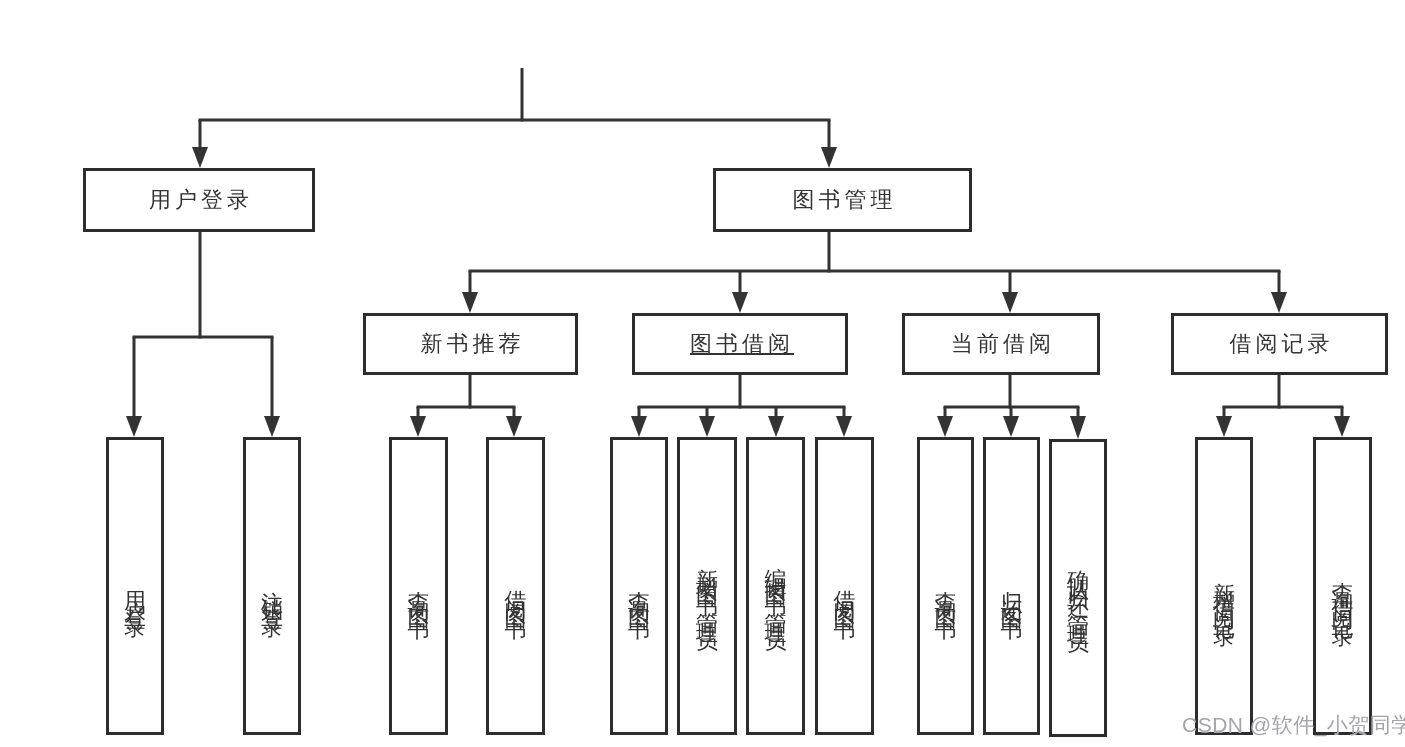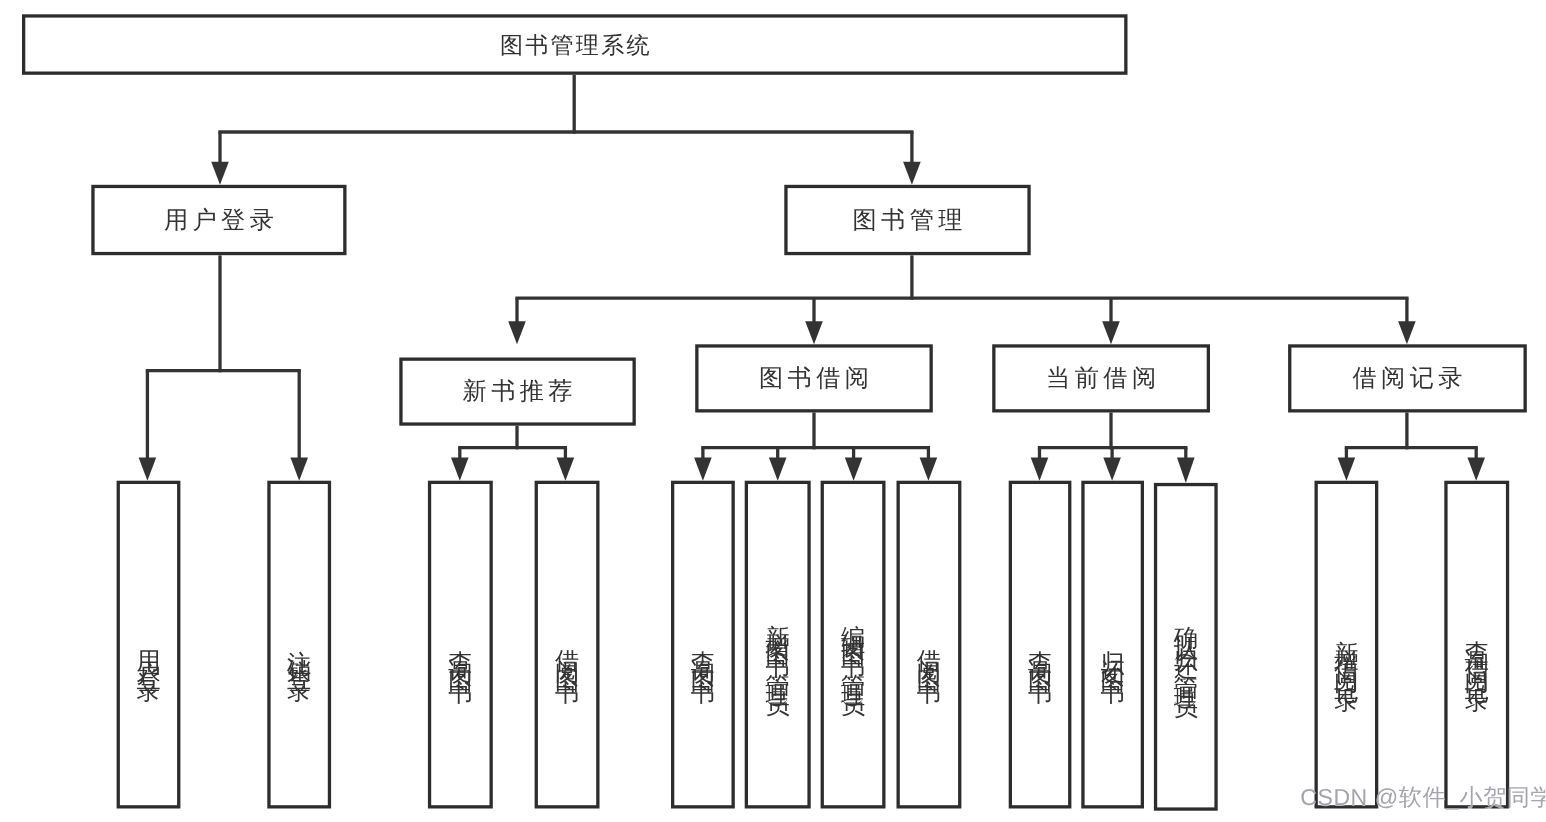--- a/index.html
+++ b/index.html
@@ -13,24 +13,24 @@
     border:3px solid #2d2d2d;display:flex;align-items:center;justify-content:center;
     color:#333333;z-index:2;
   }
   .node .h-label{
     font-size:22px;letter-spacing:4px;text-indent:4px;white-space:nowrap;color:#333333;
   }
   .node-root{left:20px;top:13px;width:1005px;height:55px;}
   .node-root .h-label{font-size:21px;letter-spacing:2px;text-indent:2px;}
   .node-l2,.node-l3{height:64px;}
   .n-user-login{left:83px;top:168px;width:232px;}
-  .n-book-mgmt{left:713px;top:168px;width:224px;}
+  .n-book-mgmt{left:713px;top:168px;width:259px;}
   .node-l3{top:313px;height:62px;}
-  .n-new-book{left:363px;width:215px;margin-top:12px;}
-  .n-borrowing{left:632px;width:216px;}
+  .n-new-book{left:363px;width:215px;}
+  .n-borrowing{left:632px;width:216px;text-decoration:underline;}
   .n-current{left:902px;width:198px;}
   .n-records{left:1171px;width:217px;}
   .leaf{top:437px;height:298px;width:58px;}
   .leaf .v-label{
     writing-mode:vertical-rl;text-orientation:mixed;
     font-size:22px;letter-spacing:9px;line-height:1;white-space:nowrap;color:#333333;
     padding-top:9px; 
   }
   .lf1{left:106px;}
   .lf2{left:243px;}
@@ -125,23 +125,20 @@
     <g>
       <line x1="1279" y1="374" x2="1279" y2="408.5"></line>
       <line x1="1222.5" y1="407" x2="1343.5" y2="407"></line>
       <line x1="1224" y1="407" x2="1224" y2="420"></line>
       <line x1="1342" y1="407" x2="1342" y2="420"></line>
       <polygon points="1216,416 1232,416 1224,437" stroke="none"></polygon>
       <polygon points="1334,416 1350,416 1342,437" stroke="none"></polygon>
     </g>
   </svg>
 
-  <div class="node node-root">
-    <span class="h-label">图书管理系统</span>
-  </div>
 
   <div class="node node-l2 n-user-login">
     <span class="h-label">用户登录</span>
   </div>
   <div class="node node-l2 n-book-mgmt">
     <span class="h-label">图书管理</span>
   </div>
 
   <div class="node node-l3 n-new-book">
     <span class="h-label">新书推荐</span>

